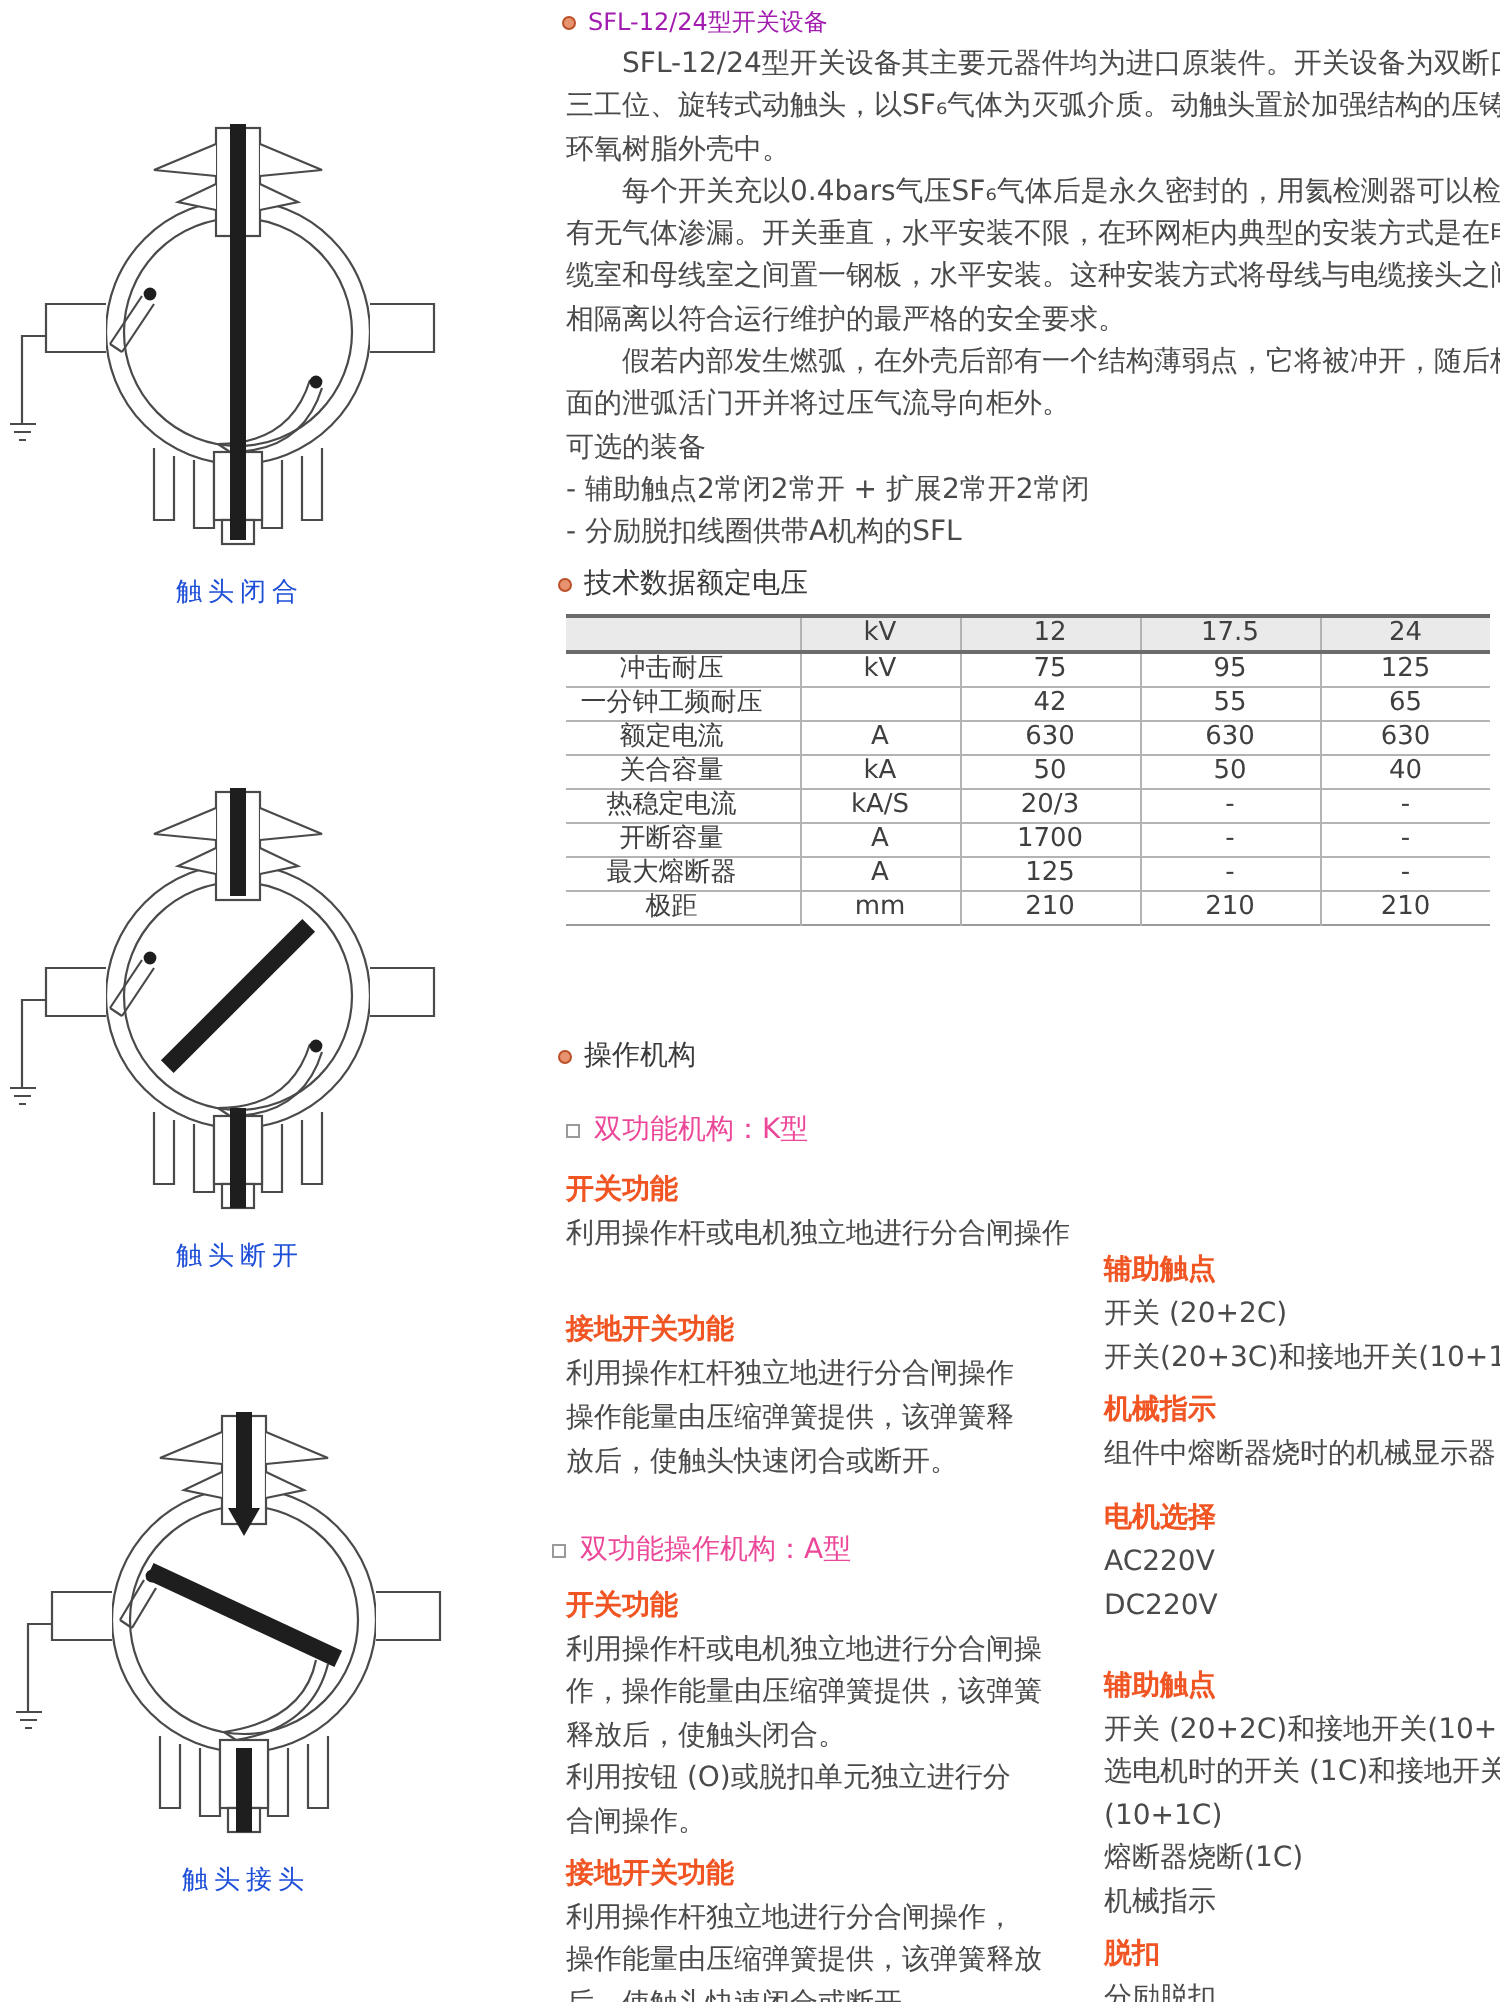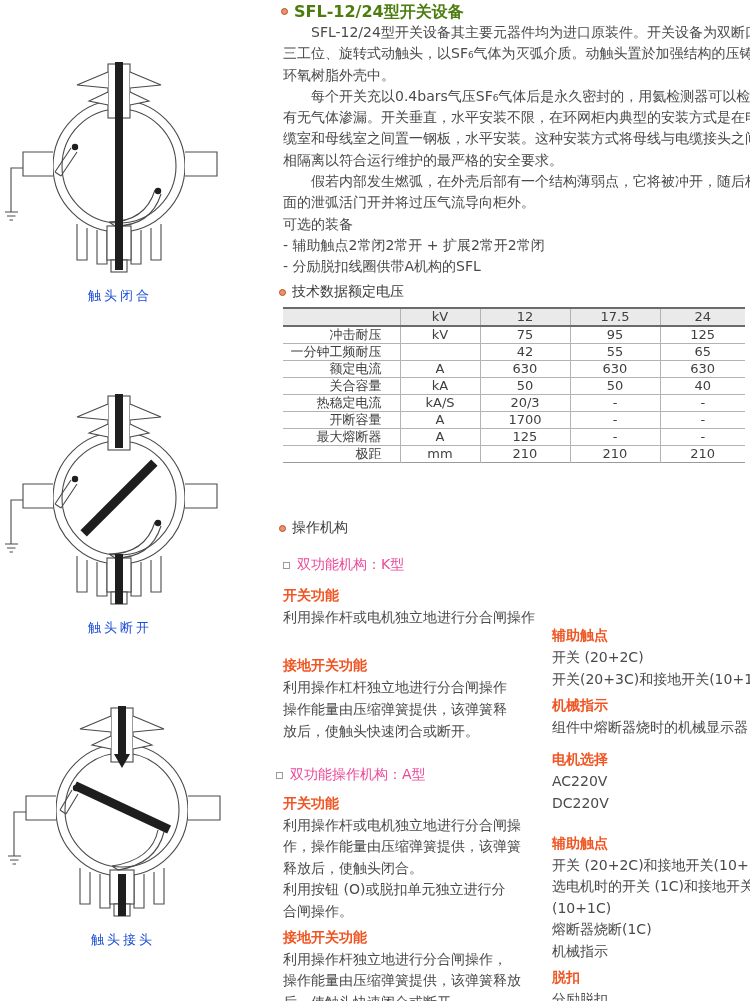--- a/index.html
+++ b/index.html
@@ -13,35 +13,35 @@
   #diagram-3 { left:8px;  top:698px; }
   .diagram-label { margin-top:7px; width:230px; text-align:center; font-size:13px;
                    letter-spacing:3px; color:#1d4ed8; }
 
   
   .abs { position:absolute; }
   #intro { left:283px; top:1px; width:465px; }
   .heading-row { display:flex; align-items:center; gap:6px; }
   .bullet-icon { width:7px; height:7px; border-radius:50%; background:#e8936f;
                  border:1.5px solid #bb4f28; flex:0 0 auto; margin-left:-2px; }
-  .doc-title { font-size:16px; line-height:21px; color:#4d7c0f;font-weight:bold; }
+  .doc-title { font-size:12px; line-height:21px; color:#a21caf; }
   .tline { font-size:14px; line-height:21.3px; white-space:pre; color:#4a4a4a; }
 
   #tech-heading { left:281px; top:283px; }
   .section-heading { font-size:14px; color:#3a3a3a; }
 
   #tech-table { left:283px; top:307px; width:462px; border-collapse:collapse;
                 border-top:2px solid #6b6b6b; border-bottom:1px solid #9a9a9a; }
   #tech-table th { background:#eaeaea; border-bottom:2px solid #6b6b6b; font-weight:normal; }
   #tech-table th, #tech-table td { font-size:13px; height:17px; line-height:16px;
                 text-align:center; padding:0 18px; color:#3f3f3f; }
   #tech-table td { border-top:1px solid #b3b3b3; }
   #tech-table tbody tr:first-child td { border-top:none; }
   #tech-table th + th, #tech-table td + td { border-left:1px solid #b3b3b3; }
-  #tech-table td.lbl { text-align:right; padding-left:7px; }
+  #tech-table td.lbl { text-align:center; padding-left:7px; }
 
   #mech-heading { left:281px; top:519px; }
   .square-row { display:flex; align-items:center; gap:7px; }
   .square-icon { width:7px; height:7px; border:1px solid #9a9a9a; flex:0 0 auto; }
   .square-label { font-size:14px; color:#ec4899; }
   #k-label { left:283px; top:556px; }
   #a-label { left:276px; top:766px; }
 
   .two-col { display:flex; }
   #k-cols { left:283px; top:584px; width:465px; }

